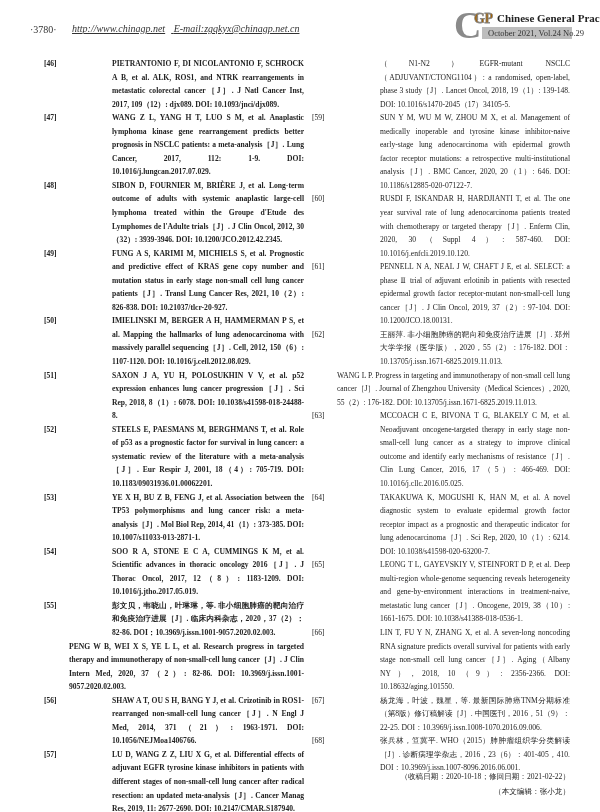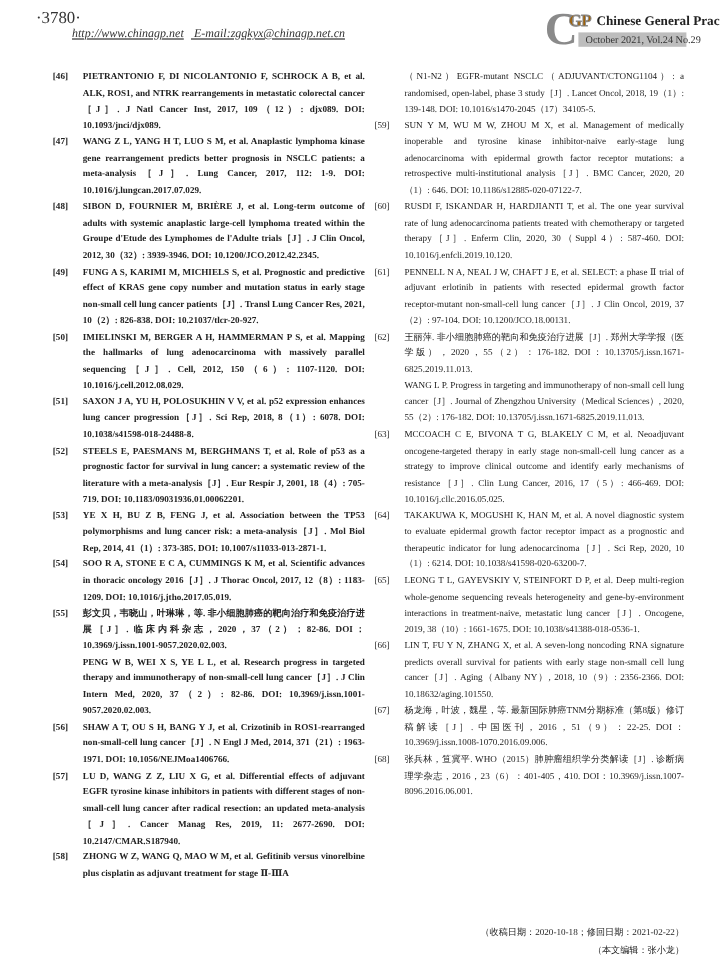--- a/index.html
+++ b/index.html
@@ -1,38 +1,38 @@
 <!DOCTYPE html>
 <html><head>
 <meta charset="utf-8">
 <style>
   html, body { margin:0; padding:0; background:#fff; }
   body { width:600px; height:812px; position:relative; overflow:hidden;
          font-family:"Liberation Serif","DejaVu Serif",serif; color:#222; }
   .header { position:absolute; left:0; top:0; width:600px; height:46px; }
-  .page-num { position:absolute; left:30px; top:8px; font-size:14px; color:#333; }
-  .header-links { position:absolute; left:60px; top:23px; font-size:10px; font-style:italic;
+  .page-num { position:absolute; left:30px; top:24px; font-size:10px; color:#333; }
+  .header-links { position:absolute; left:72px; top:23px; font-size:10px; font-style:italic;
                   color:#333; text-decoration:underline; white-space:nowrap; }
   .header-links span { margin-right:6px; }
   .logo { position:absolute; left:454px; top:10px; width:146px; height:30px; }
   .logo-c { position:absolute; left:0; top:-4px; font-size:38px; font-weight:bold; color:#8a8a8a;
             line-height:38px; font-family:"Liberation Serif",serif; }
   .logo-gp { position:absolute; left:20px; top:2px; font-size:14px; font-weight:bold; color:#a16207;
              -webkit-text-stroke:0.8px #888; letter-spacing:-0.5px; line-height:14px; }
   .logo-title { position:absolute; left:43px; top:2px; font-size:11px; font-weight:bold; color:#222;
                 font-family:"Liberation Serif",serif; white-space:nowrap; line-height:13px; }
   .logo-issue { position:absolute; left:28px; top:17px; width:90px; height:12px; background:#bdbdbd;
                 font-size:8.5px; color:#333; line-height:12px; padding-left:6px; box-sizing:border-box;
                 white-space:nowrap; }
   .col { position:absolute; top:57px; font-size:7.6px; line-height:13.55px; text-align:justify; }
   .col.left { left:44px; width:260px;font-weight:bold; }
   .col.right { left:312px; width:258px; }
   .ref { position:relative; padding-left:25px; margin:0; }
   .ref .num { position:absolute; left:0; top:0; white-space:nowrap; }
-  .ref .txt { display:block; }
+  .ref .txt { display:block;margin-left:43px; }
   .ref .trans { display:block; }
   .ref.cont { padding-left:25px; }
   .footnote { position:absolute; right:30px; font-size:7.6px; line-height:13.55px; text-align:right; white-space:nowrap; }
 </style>
 </head>
 <body>
 
 <div class="header">
   <div class="page-num">·3780·</div>
   <div class="header-links">

